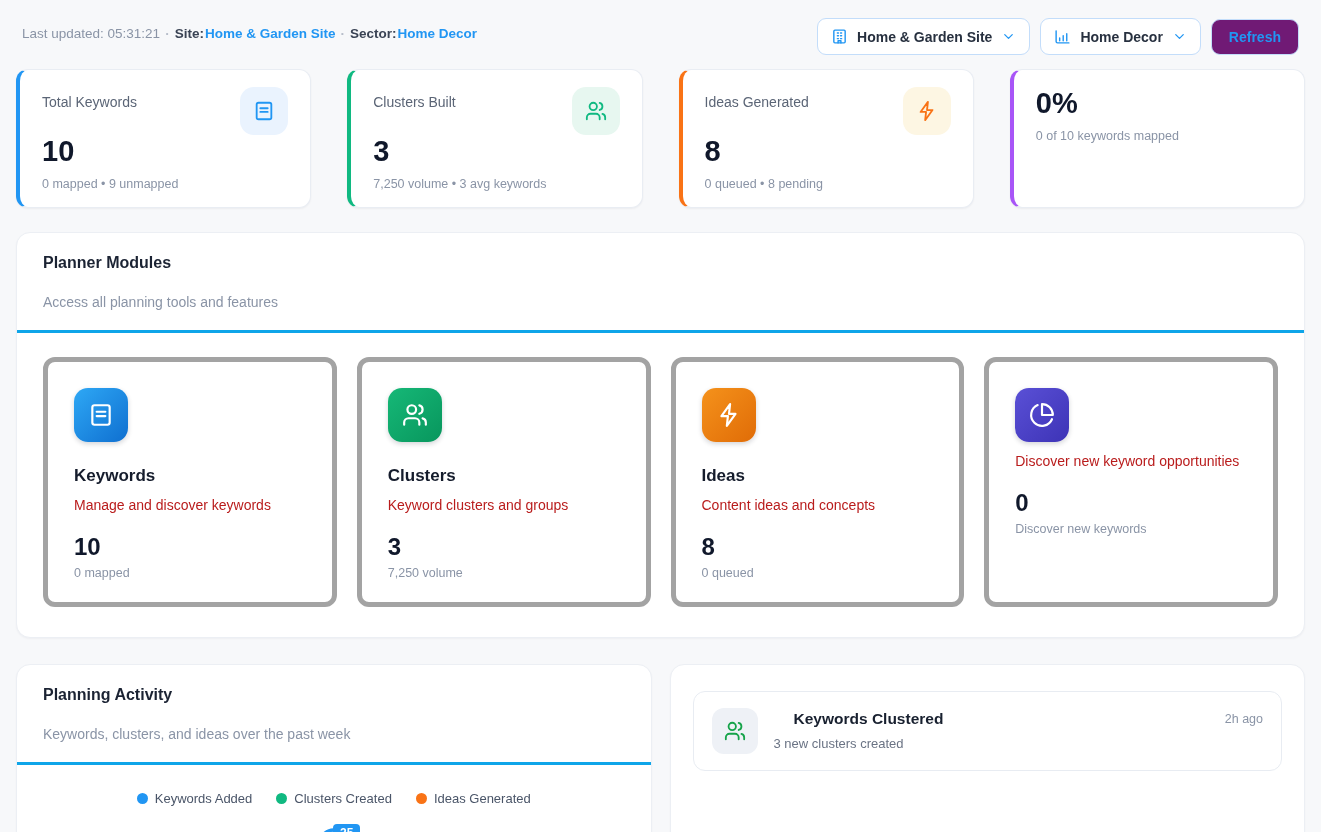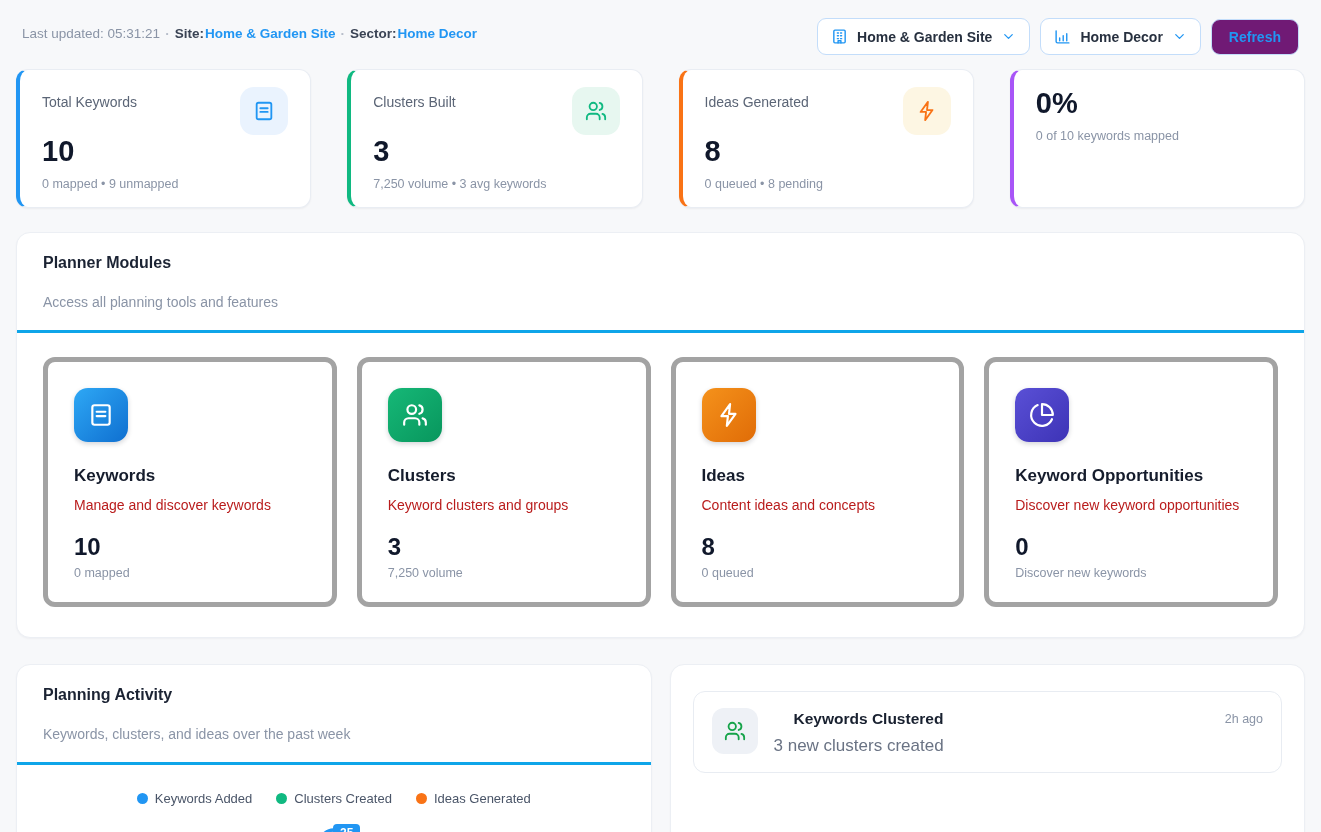--- a/index.html
+++ b/index.html
@@ -92,21 +92,21 @@
     border:1px solid #e8ecf2; border-radius:12px; padding:16px 18px;
     display:flex; gap:16px; align-items:flex-start; background:#fff;
   }
   .activity-icon {
     width:46px; height:46px; border-radius:12px; background:#eef1f6; flex:none;
     color:#16a34a; display:flex; align-items:center; justify-content:center;
   }
   .activity-main { flex:1; padding-top:2px; }
   .activity-row { display:flex; justify-content:space-between; align-items:flex-start; }
   .activity-title { font-size:15.5px; font-weight:800; color:#18202f;padding-left:20px; }
-  .activity-desc { font-size:17px; color:#6a7384; margin-top:8px; }
+  .activity-desc { font-size:13px; color:#6a7384; margin-top:8px; }
   .activity-time { font-size:12.5px; color:#8a94a6; padding-top:2px; }
 </style>
 </head>
 <body>
 
 <div class="page">
 
   <div class="header">
     <div>
       <div class="meta">
@@ -255,21 +255,20 @@
         <div class="module-sub">0 queued</div>
       </div>
 
       <div class="module-card" style="--g1: #5a50d6; --g2: #3d33b6;">
         <div class="module-icon">
           <svg width="26" height="26" viewBox="0 0 24 24" fill="none" stroke="currentColor" stroke-width="2" stroke-linecap="round" stroke-linejoin="round">
               <path d="M21.21 15.89A10 10 0 1 1 8 2.83"></path>
               <path d="M22 12A10 10 0 0 0 12 2v10z"></path>
             </svg>
         </div>
-        <div class="module-title">Keyword Opportunities</div>
         <div class="module-desc">Discover new keyword opportunities</div>
         <div class="module-value">0</div>
         <div class="module-sub">Discover new keywords</div>
       </div>
     </div>
   </div>
 
   <div class="bottom">
 
     <div class="panel">

